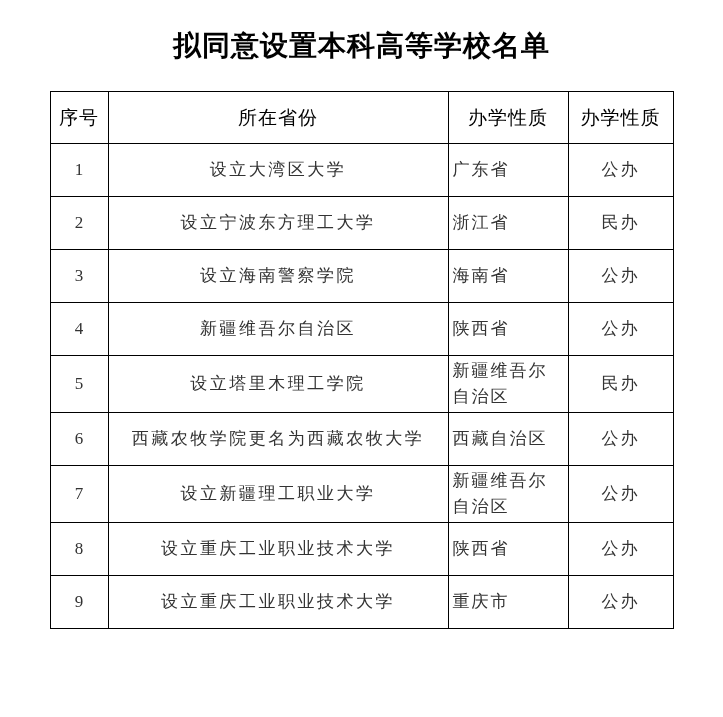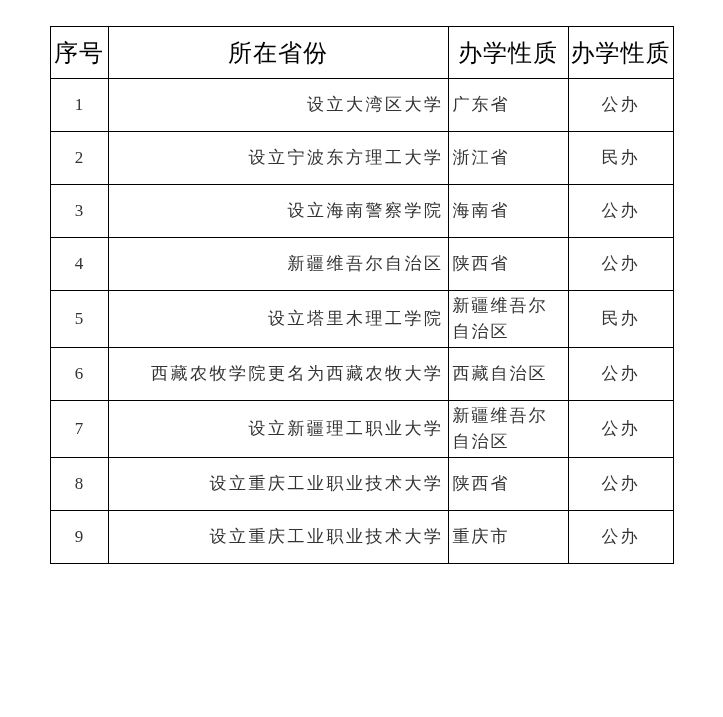--- a/index.html
+++ b/index.html
@@ -36,59 +36,60 @@
   .schools-table th,
   .schools-table td {
     border: 1.5px solid #000000;
     box-sizing: border-box;
     vertical-align: middle;
     background: #ffffff;
   }
   .schools-table th {
     font-family: "Liberation Sans", sans-serif;
     font-weight: normal;
-    font-size: 24px;
+    font-size: 19px;
     color: #000000;
     letter-spacing: 1px;
     text-align: center;
     height: 52px;
   }
   .schools-table td {
     font-family: "Liberation Serif", serif;
     font-size: 17px;
     color: #333333;
     line-height: 26px;
     height: 53px;
     padding: 2px 4px;
   }
   .td-no {
     text-align: center;
     font-family: "Liberation Serif", serif;
     letter-spacing: 0;
     color: #1a1a1a;
   }
   .td-item {
-    text-align: right;
+    text-align: center;
     padding-left: 12px;
     letter-spacing: 2.5px;
   }
   .td-province {
     text-align: left;
     letter-spacing: 2px;
   }
   .td-nature {
     text-align: center;
     letter-spacing: 2px;
   }
 </style>
 </head>
 <body>
 
 <div class="page">
 
+  <h1 class="doc-title">拟同意设置本科高等学校名单</h1>
 
   <table class="schools-table">
     <colgroup>
       <col style="width:58px">
       <col style="width:340px">
       <col style="width:120px">
       <col style="width:105px">
     </colgroup>
     <thead>
       <tr>

